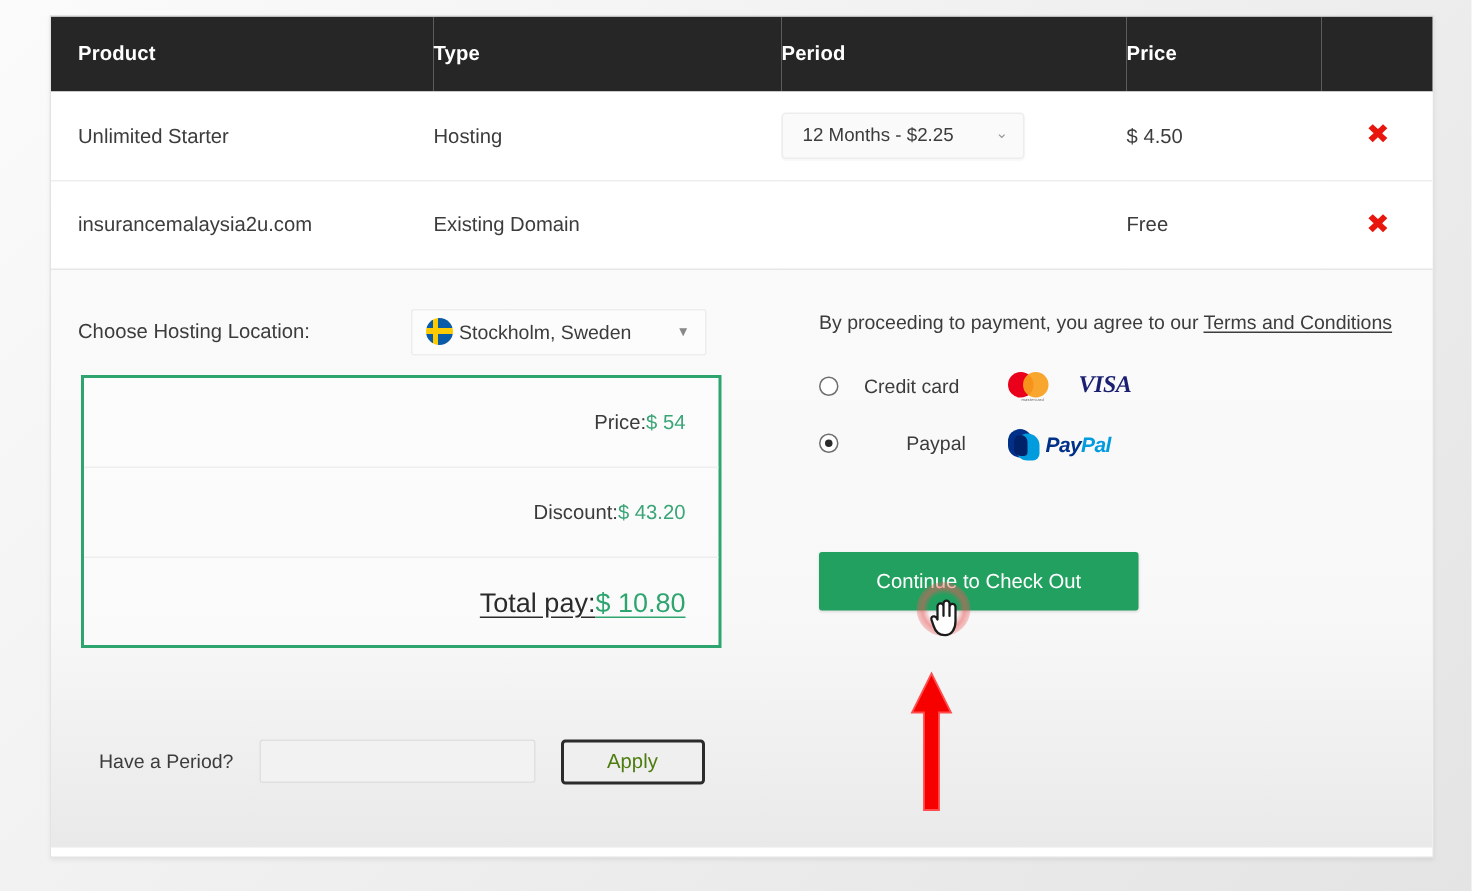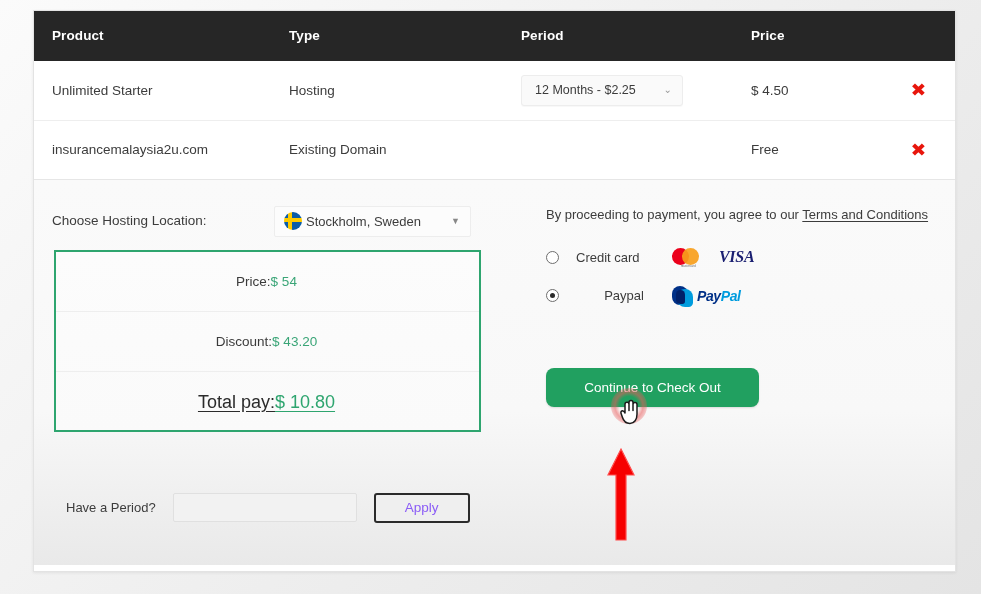--- a/index.html
+++ b/index.html
@@ -124,21 +124,21 @@
   #pricebox {
     position: absolute;
     left: 20px; top: 70px;
     width: 427px; height: 182px;
     border: 2px solid #2ea56f;
     background: linear-gradient(180deg,#fcfcfc 0%,#fafafa 100%);
   }
   .p-row {
     height: 60px;
     display: flex; align-items: center;
-    justify-content: center;
+    justify-content: flex-end;
     padding: 0 22px 0 20px;
     border-bottom: 1px solid #eeeeee;
   }
   .p-row:last-child { border-bottom: none; height: 62px; }
   .p-label { font-size: 13.5px; color: #3b3b3b; }
   .p-value { font-size: 13.5px; color: #3aa577; }
   .p-row.total .p-label {
     font-size: 18px; color: #2b2b2b;
     text-decoration: underline; text-underline-offset: 3px;
   }
@@ -164,21 +164,21 @@
     padding: 0 8px;
     color: #333;
   }
   .apply-btn {
     width: 96px; height: 30px;
     background: #efefef;
     border: 2px solid #2b2b2b;
     border-radius: 3px;
     font-family: "Liberation Sans", sans-serif;
     font-size: 13.5px;
-    color: #8b5cf6;
+    color: #4d7c0f;
     cursor: pointer;
   }
 
   
   #rightcol { position: absolute; left: 478px; top: 0; width: 445px; height: 100%; }
   .terms {
     position: absolute; left: 34px; top: 27px;
     font-size: 13px; color: #3c3c3c;
   }
   .terms a { color: #3c3c3c; text-decoration: underline; text-underline-offset: 2px; cursor: pointer; }
@@ -251,21 +251,21 @@
     letter-spacing: -.4px;
   }
   .pp-word .p1 { color: #003087; }
   .pp-word .p2 { color: #009cde; }
 
   
   #cta {
     position: absolute; left: 34px; top: 188px;
     width: 213px; height: 39px;
     background: #21a060;
-    border: none; border-radius: 8px;
+    border: none; border-radius: 2px;
     color: #ffffff;
     font-family: "Liberation Sans", sans-serif;
     font-size: 13.5px;
     cursor: pointer;
     box-shadow: 0 1px 2px rgba(0,0,0,.12);
   }
 
   
   #ripple {
     position: absolute; left: 611px; top: 388px;

